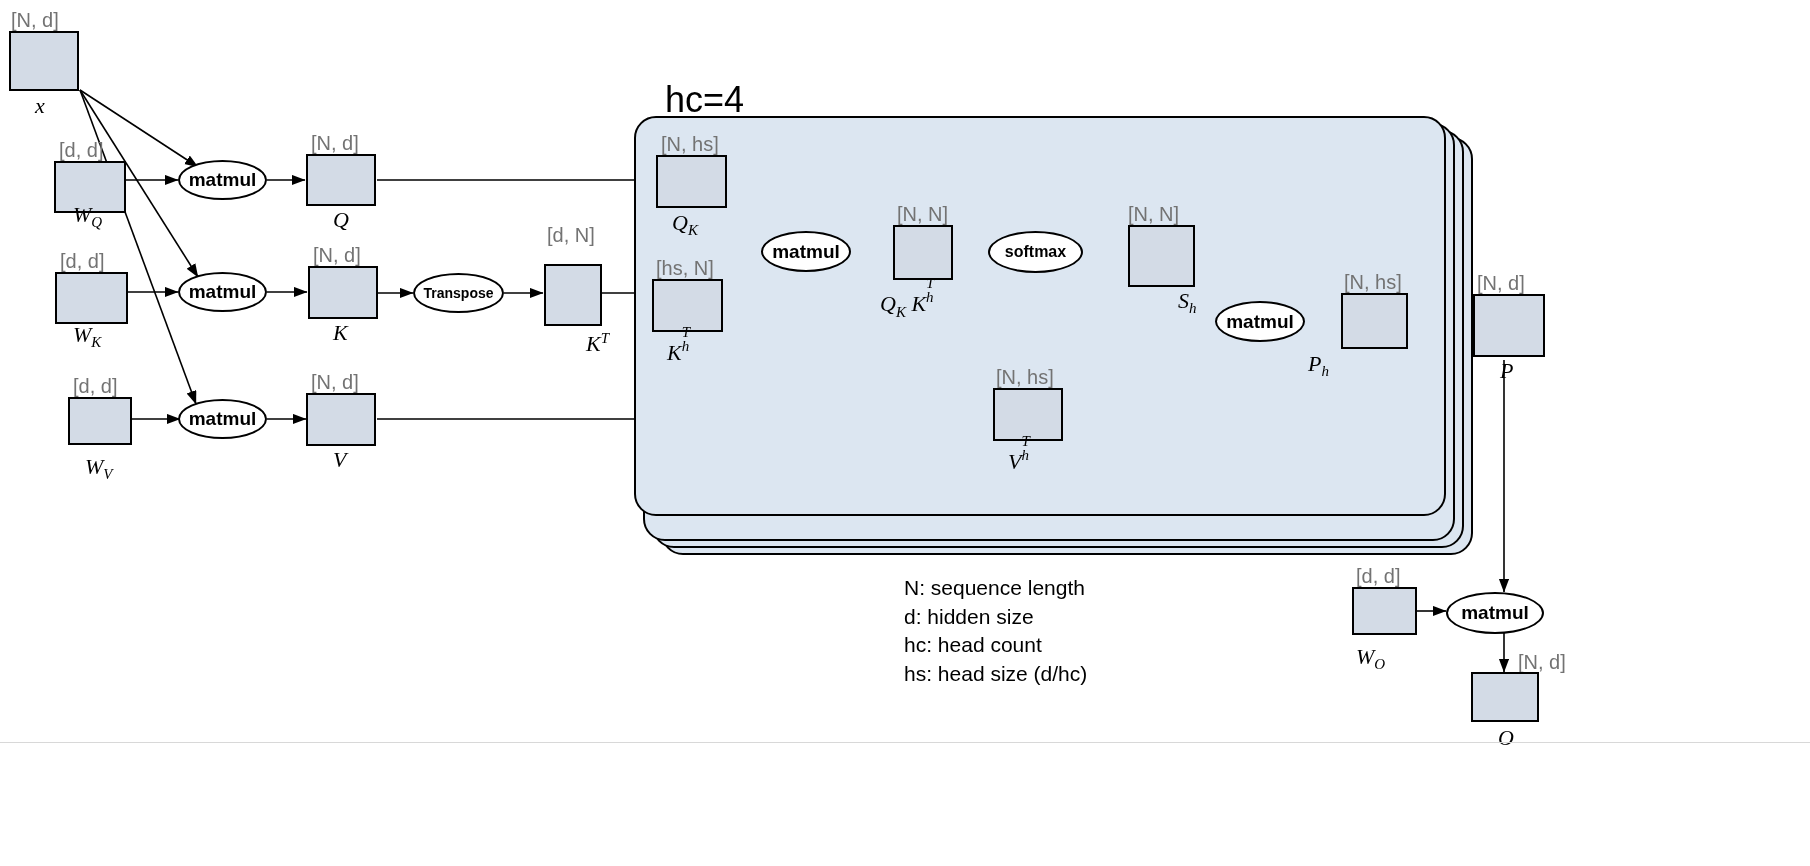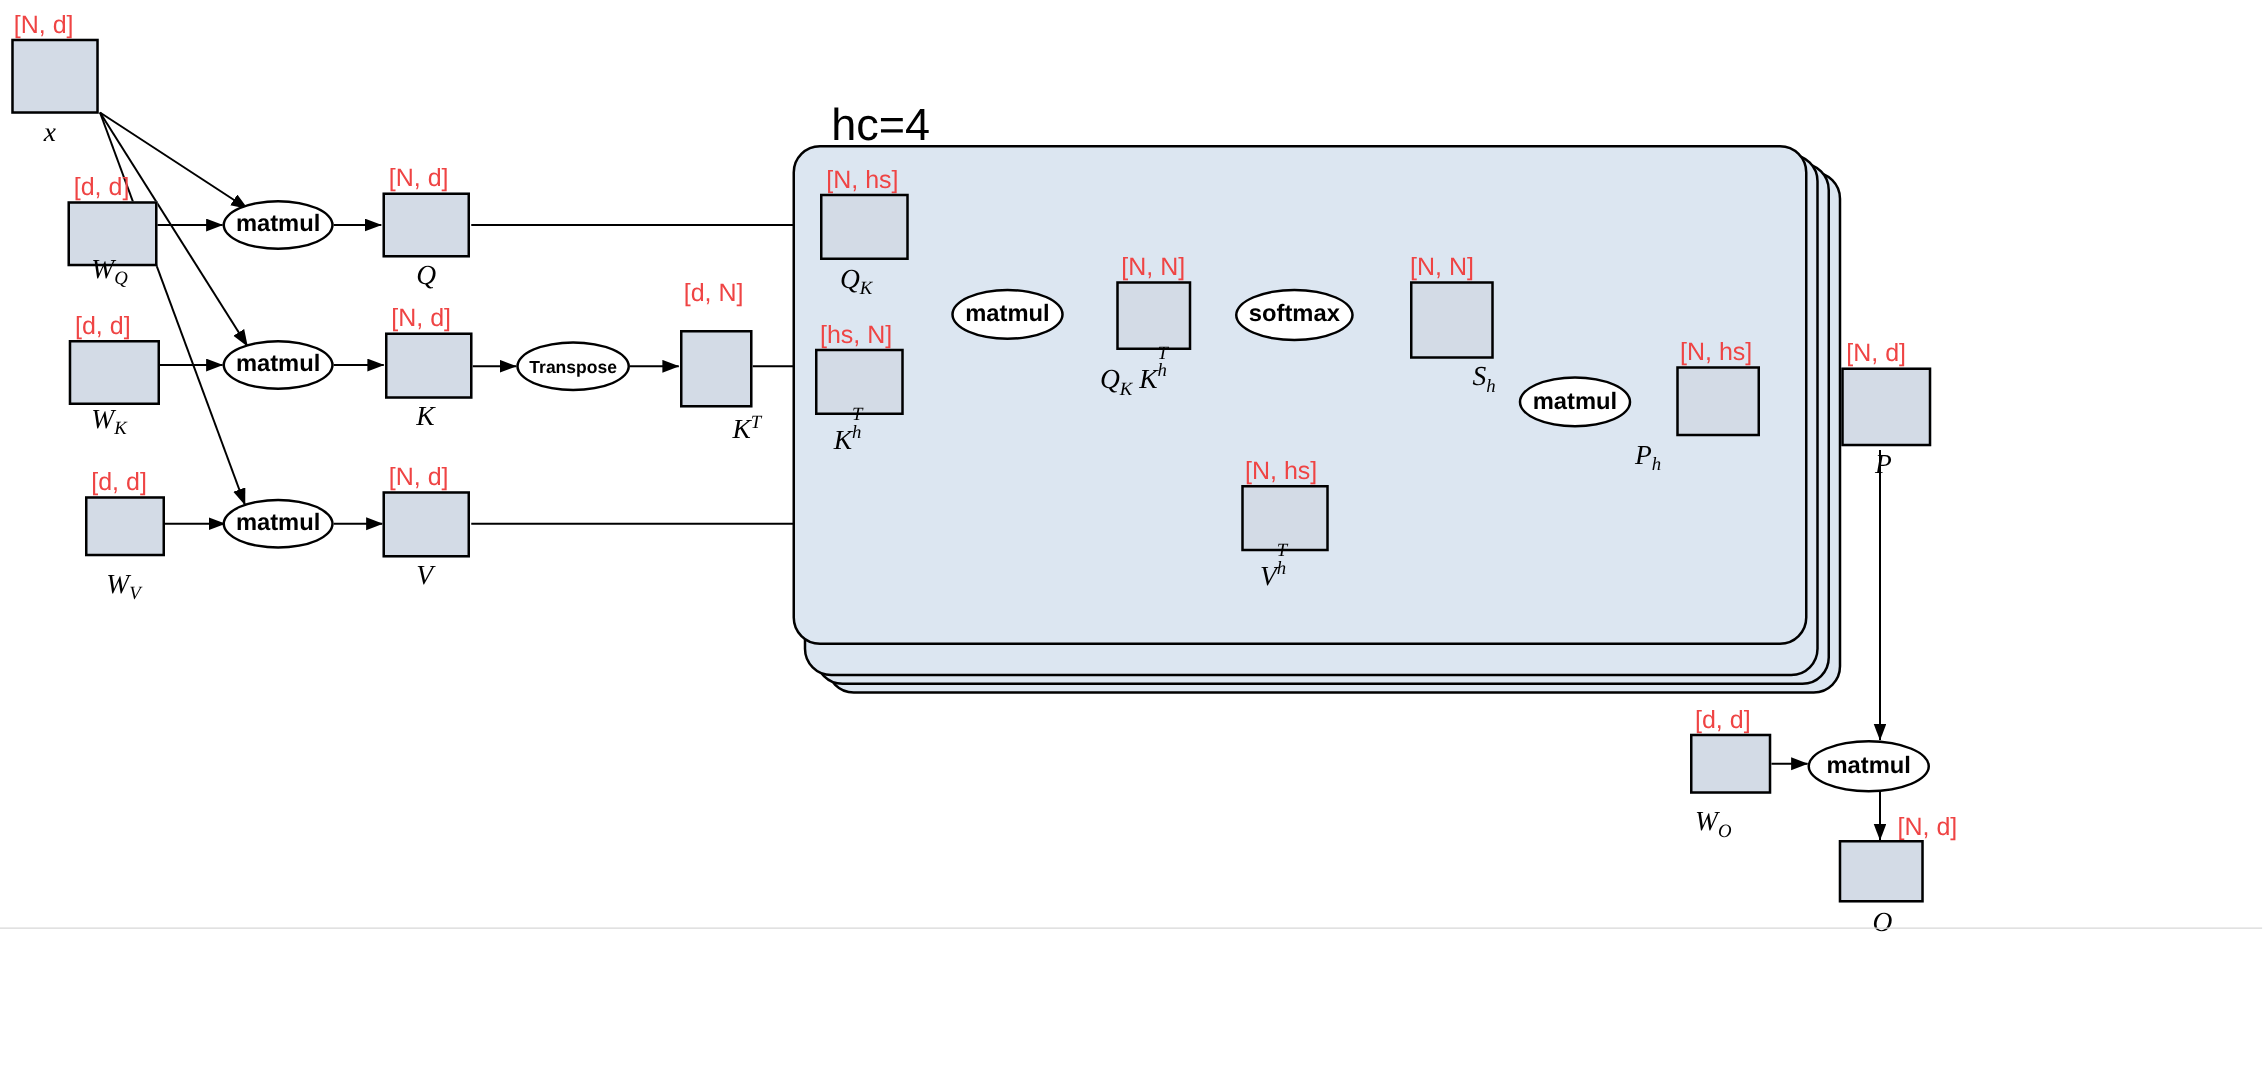--- a/index.html
+++ b/index.html
@@ -22,21 +22,21 @@
   .tensor {
     position: absolute;
     background: #d3dbe6;
     border: 2.5px solid #000000;
     box-sizing: border-box;
   }
   .shape-label {
     position: absolute;
     font-family: "Liberation Sans", sans-serif;
     font-size: 20px;
-    color: #ef4444;
+    color: #737373;
     white-space: nowrap;
     line-height: 1;
   }
   .name-label {
     position: absolute;
     font-family: "Liberation Serif", serif;
     font-style: italic;
     font-size: 22px;
     color: #000000;
     white-space: nowrap;
@@ -228,21 +228,21 @@
   <div class="shape-label" style="left:656px; top:258px;">[hs, N]</div>
   <div class="tensor" style="left:652px; top:279px; width:71px; height:53px;"></div>
   <div class="name-label" style="left:667px; top:334px;"><span>K</span><span class="subsup"><span class="s1">T</span><span class="s2">h</span></span></div>
 
   <div class="op" style="left:761px; top:231px; width:90px; height:41px; font-size:19px;">matmul</div>
 
   <div class="shape-label" style="left:897px; top:204px;">[N, N]</div>
   <div class="tensor" style="left:893px; top:225px; width:60px; height:55px;"></div>
   <div class="name-label" style="left:880px; top:285px;"><span>Q</span><span class="sub">K</span>&nbsp;<span>K</span><span class="subsup"><span class="s1">T</span><span class="s2">h</span></span></div>
 
-  <div class="op" style="left:988px; top:231px; width:95px; height:42px; font-size:19px;">softmax</div>
+  <div class="op" style="left:988px; top:231px; width:95px; height:42px; font-size:16px;">softmax</div>
 
   <div class="shape-label" style="left:1128px; top:204px;">[N, N]</div>
   <div class="tensor" style="left:1128px; top:225px; width:67px; height:62px;"></div>
   <div class="name-label" style="left:1140px; top:290px;margin-left:38px;"><span>S</span><span class="sub">h</span></div>
 
   <div class="shape-label" style="left:996px; top:367px;">[N, hs]</div>
   <div class="tensor" style="left:993px; top:388px; width:70px; height:53px;"></div>
   <div class="name-label" style="left:1008px; top:443px;"><span>V</span><span class="subsup"><span class="s1">T</span><span class="s2">h</span></span></div>
 
   <div class="op" style="left:1215px; top:301px; width:90px; height:41px; font-size:19px;">matmul</div>
@@ -258,16 +258,22 @@
   <div class="shape-label" style="left:1356px; top:566px;">[d, d]</div>
   <div class="tensor" style="left:1352px; top:587px; width:65px; height:48px;"></div>
   <div class="name-label" style="left:1356px; top:646px;"><span>W</span><span class="sub">O</span></div>
 
   <div class="op" style="left:1446px; top:592px; width:98px; height:42px; font-size:19px;">matmul</div>
 
   <div class="shape-label" style="left:1518px; top:652px;">[N, d]</div>
   <div class="tensor" style="left:1471px; top:672px; width:68px; height:50px;"></div>
   <div class="name-label" style="left:1498px; top:727px;"><span>O</span></div>
 
+  <div class="legend" style="left:904px; top:574px;">
+    <div>N: sequence length</div>
+    <div>d: hidden size</div>
+    <div>hc: head count</div>
+    <div>hs: head size (d/hc)</div>
+  </div>
 
   <div class="bottom-rule" style="top:742px;"></div>
 
 </div>
 
 </body></html>

